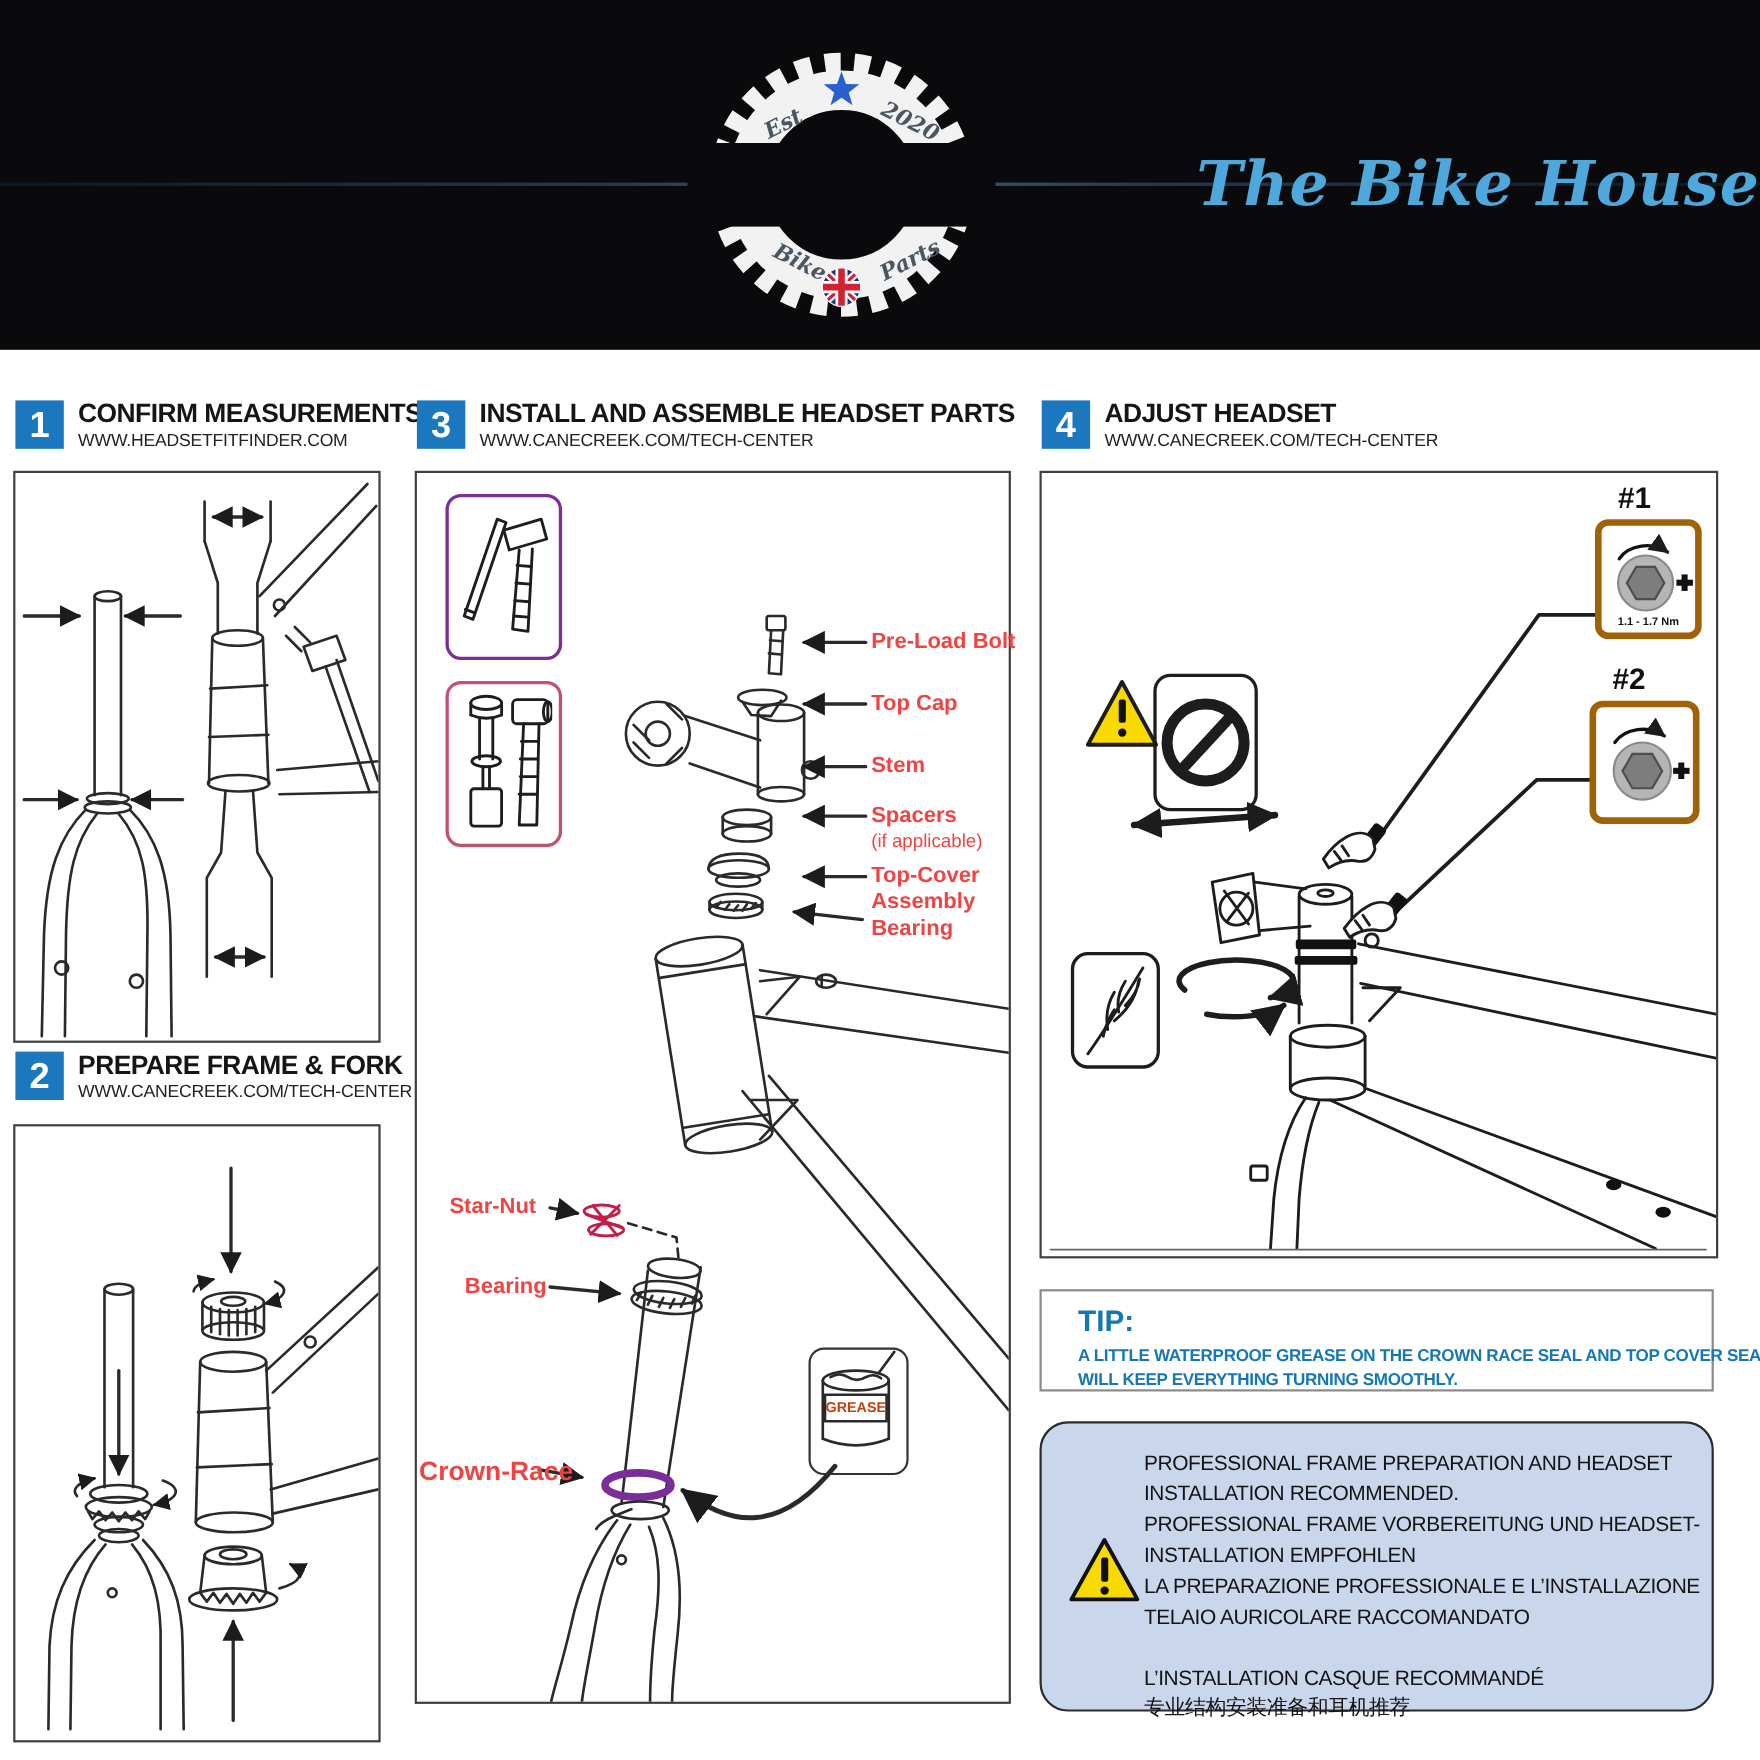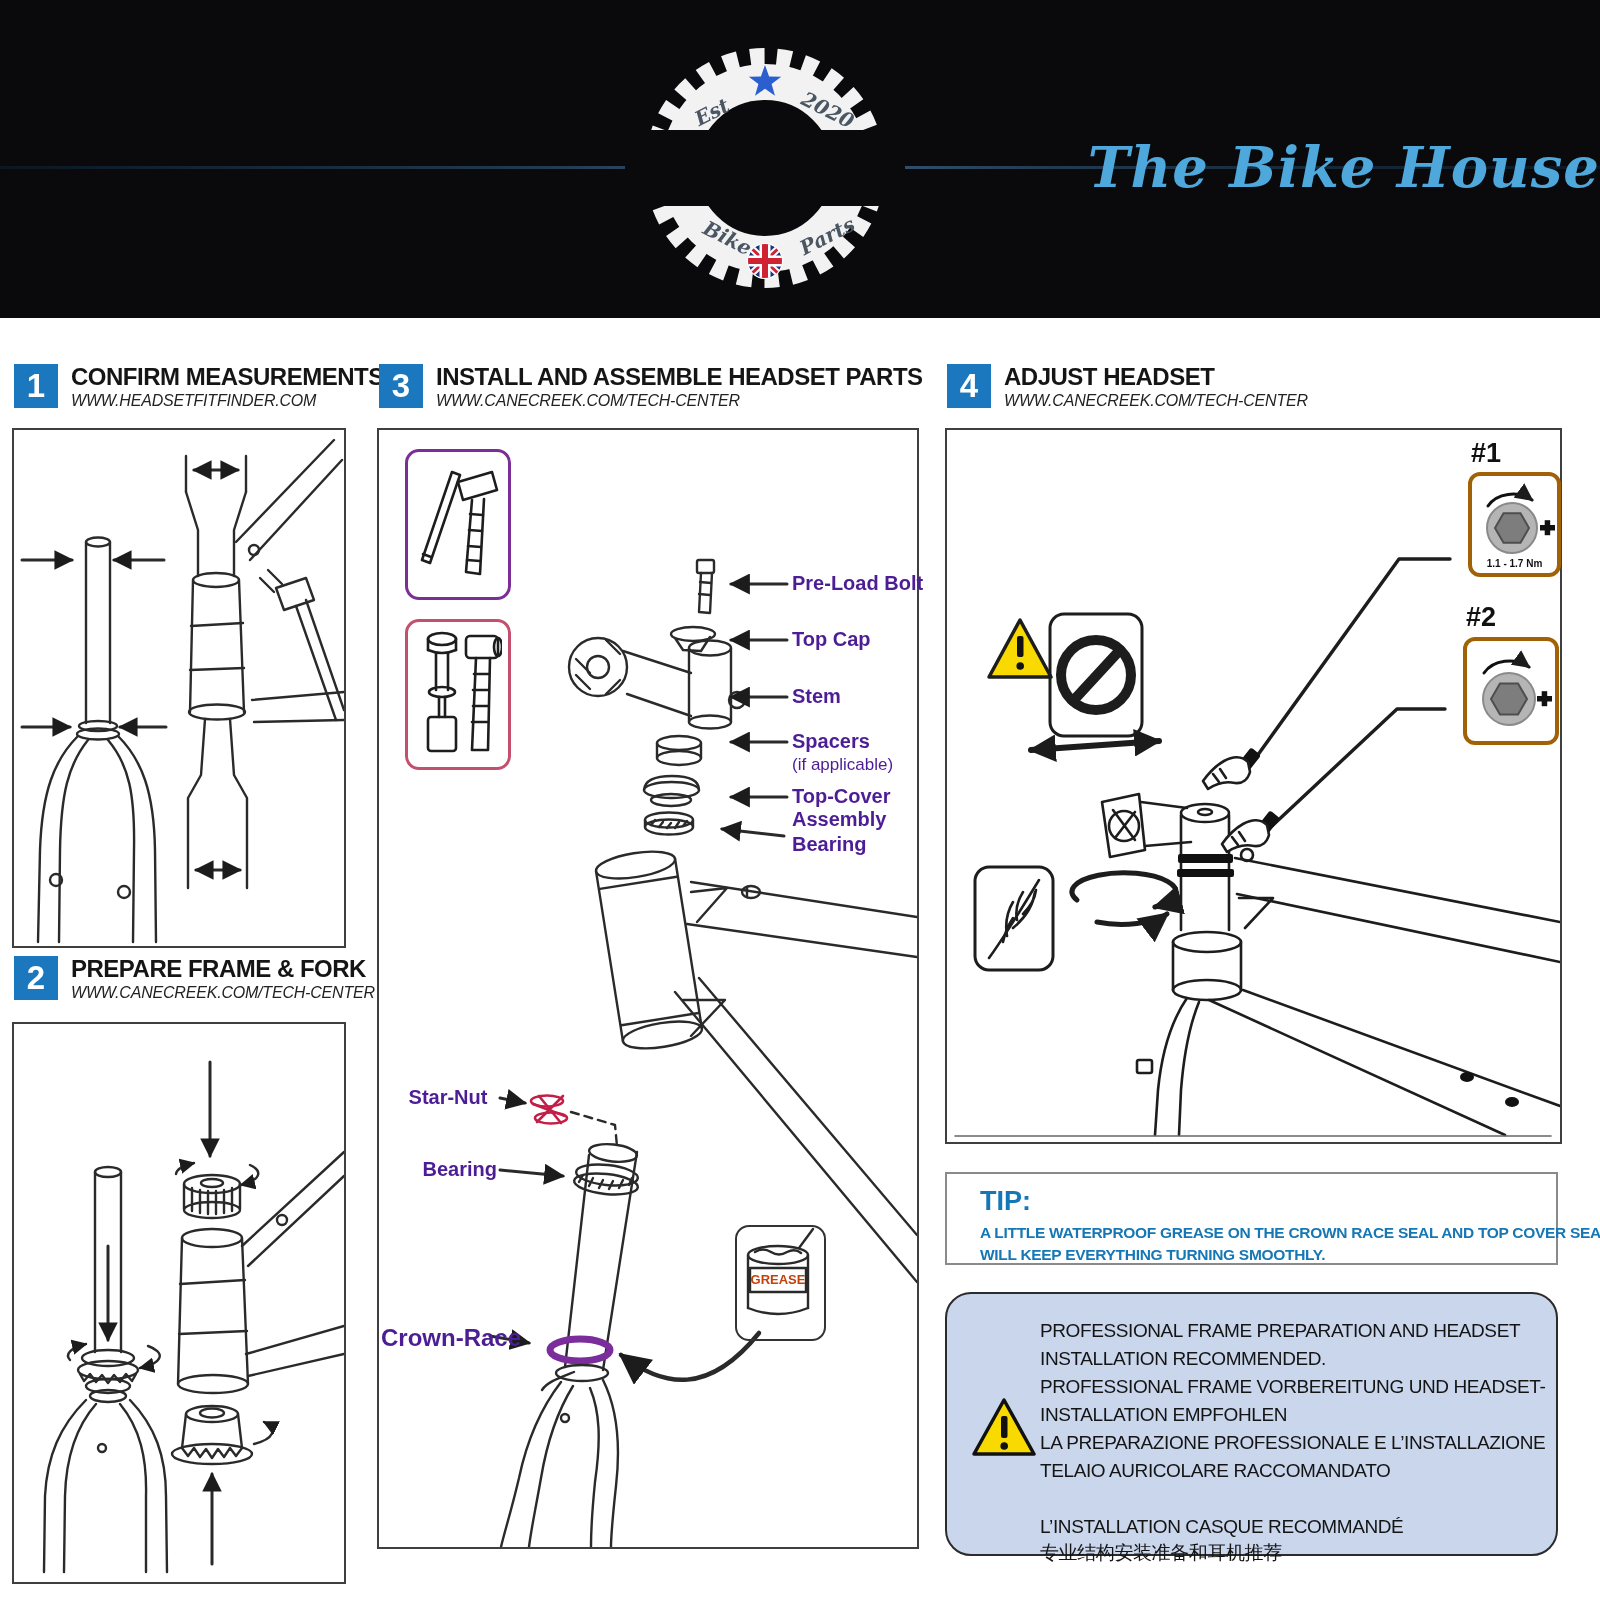--- a/index.html
+++ b/index.html
@@ -4,41 +4,41 @@
 <style>
   html,body{margin:0;padding:0;}
   body{width:1600px;height:1600px;background:#fff;position:relative;overflow:hidden;
        font-family:"Liberation Sans",sans-serif;color:#111;}
   .abs{position:absolute;}
   .panel{position:absolute;background:#fff;border:2px solid #3f3f3f;}
   .sec-head{position:absolute;display:flex;align-items:flex-start;gap:13px;}
   .numsq{width:44px;height:44px;background:#1B78BE;color:#fff;font-weight:bold;font-size:33px;
          display:flex;align-items:center;justify-content:center;flex:0 0 auto;}
   .sec-title{font-weight:bold;font-size:24px;letter-spacing:-0.5px;line-height:1.05;color:#151515;}
-  .sec-url{font-size:16px;color:#222;margin-top:3px;letter-spacing:-0.2px;font-style:italic;}
-  .bluelbl{color:#4c1d95;font-weight:bold;font-size:20px;line-height:1.05;white-space:nowrap;}
+  .sec-url{font-size:16px;color:#222;margin-top:3px;letter-spacing:-0.2px;}
+  .bluelbl{color:#ef4444;font-weight:bold;font-size:20px;line-height:1.05;white-space:nowrap;}
   .bluelbl.small{font-weight:normal;font-size:17px;}
   .rbox{position:absolute;background:#fff;border:3px solid #333;border-radius:14px;}
   .banner{position:absolute;left:0;top:0;width:1600px;height:318px;background:#0a0a0c;}
   .glowline{position:absolute;left:0;top:166px;width:1600px;height:3px;
             background:linear-gradient(90deg,#0b1722 0%,#223c52 35%,#3a5d7c 50%,#223c52 65%,#0b1722 100%);}
   .brand{position:absolute;left:0;top:134px;width:1600px;text-align:right;
          font-family:"DejaVu Serif",serif;font-style:italic;font-weight:bold;font-size:56px;
          color:#4FA8DC;letter-spacing:1px;}
   .scriptsm{position:absolute;font-family:"DejaVu Serif",serif;font-style:italic;font-weight:bold;
             font-size:20px;color:#4b5663;}
   .tipbox{position:absolute;left:945px;top:1172px;width:613px;height:93px;background:#fff;
           border:2px solid #8a8a8a;box-sizing:border-box;}
   .tiphead{position:absolute;left:33px;top:12px;color:#1577B5;font-weight:bold;font-size:27px;}
   .tipline{position:absolute;left:33px;color:#1577B5;font-weight:bold;font-size:15.5px;letter-spacing:-0.3px;white-space:nowrap;}
   .warnbox{position:absolute;left:945px;top:1292px;width:613px;height:264px;background:#C9D6EC;
            border:2.5px solid #2b2b2b;border-radius:26px;box-sizing:border-box;}
   .warnline{position:absolute;left:93px;color:#141414;font-size:19px;line-height:28.5px;
             letter-spacing:-0.4px;white-space:nowrap;}
-  .iconbox{position:absolute;background:#fff;border:4px solid #a16207;border-radius:12px;margin-left:18px;}
+  .iconbox{position:absolute;background:#fff;border:6px solid #a16207;border-radius:12px;}
   .hashlbl{position:absolute;font-weight:bold;font-size:27px;color:#111;}
   .torq{position:absolute;left:0;bottom:4px;width:100%;text-align:center;
         font-size:10px;font-weight:bold;color:#111;}
   .greaselbl{position:absolute;text-align:center;font-size:13px;font-weight:bold;color:#c2410c;}
 </style>
 </head>
 <body>
 
 <div class="banner">
   <div class="glowline"></div>

